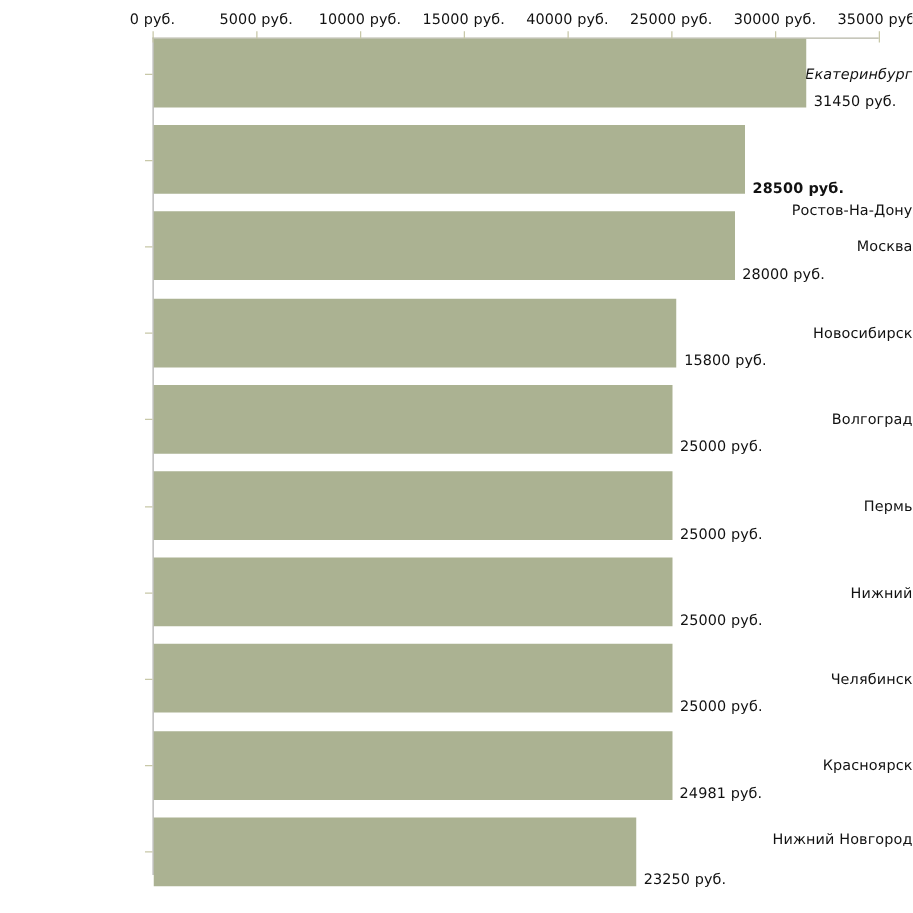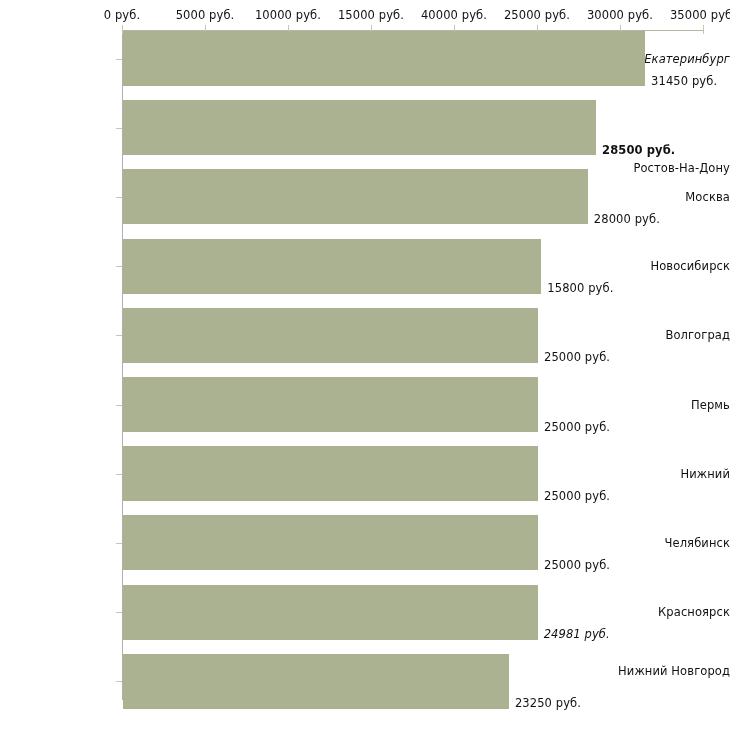--- a/index.html
+++ b/index.html
@@ -142,18 +142,18 @@
       <div class="bar-value" style="left: 547.32px; top: 266.1px;">15800 руб.</div>
       <div class="bar" title="Волгоград — 25000 руб." style="top: 307.8px; height: 55px; width: 415px; background: rgb(171, 178, 146);"></div>
       <div class="bar-value" style="left: 544px; top: 335.3px;">25000 руб.</div>
       <div class="bar" title="Пермь — 25000 руб." style="top: 377px; height: 55px; width: 415px; background: rgb(171, 178, 146);"></div>
       <div class="bar-value" style="left: 544px; top: 404.5px;">25000 руб.</div>
       <div class="bar" title="Самара — 25000 руб." style="top: 446.2px; height: 55px; width: 415px; background: rgb(171, 178, 146);"></div>
       <div class="bar-value" style="left: 544px; top: 473.7px;">25000 руб.</div>
       <div class="bar" title="Челябинск — 25000 руб." style="top: 515.4px; height: 55px; width: 415px; background: rgb(171, 178, 146);"></div>
       <div class="bar-value" style="left: 544px; top: 542.9px;">25000 руб.</div>
       <div class="bar" title="Красноярск — 24981 руб." style="top: 584.6px; height: 55px; width: 414.685px; background: rgb(171, 178, 146);"></div>
-      <div class="bar-value" style="left: 543.685px; top: 612.1px; font-style: italic;">24981 руб.</div>
+      <div class="bar-value" style="left: 543.685px; top: 612.1px;">24981 руб.</div>
       <div class="bar" title="Нижний Новгород — 23250 руб." style="top: 653.8px; height: 55px; width: 385.95px; background: rgb(171, 178, 146);"></div>
       <div class="bar-value" style="left: 514.95px; top: 681.3px;">23250 руб.</div>
     </div>
 
 </div>
 
 </body></html>

